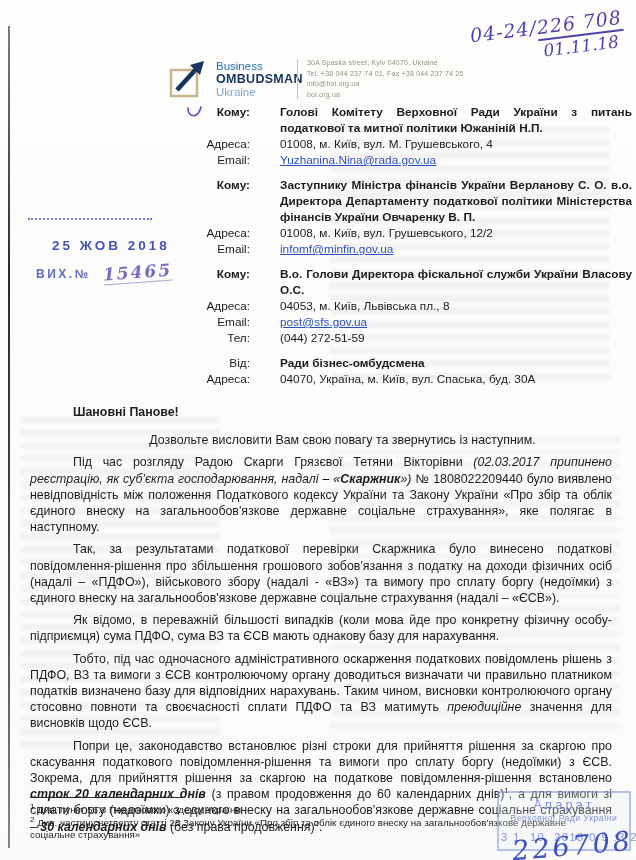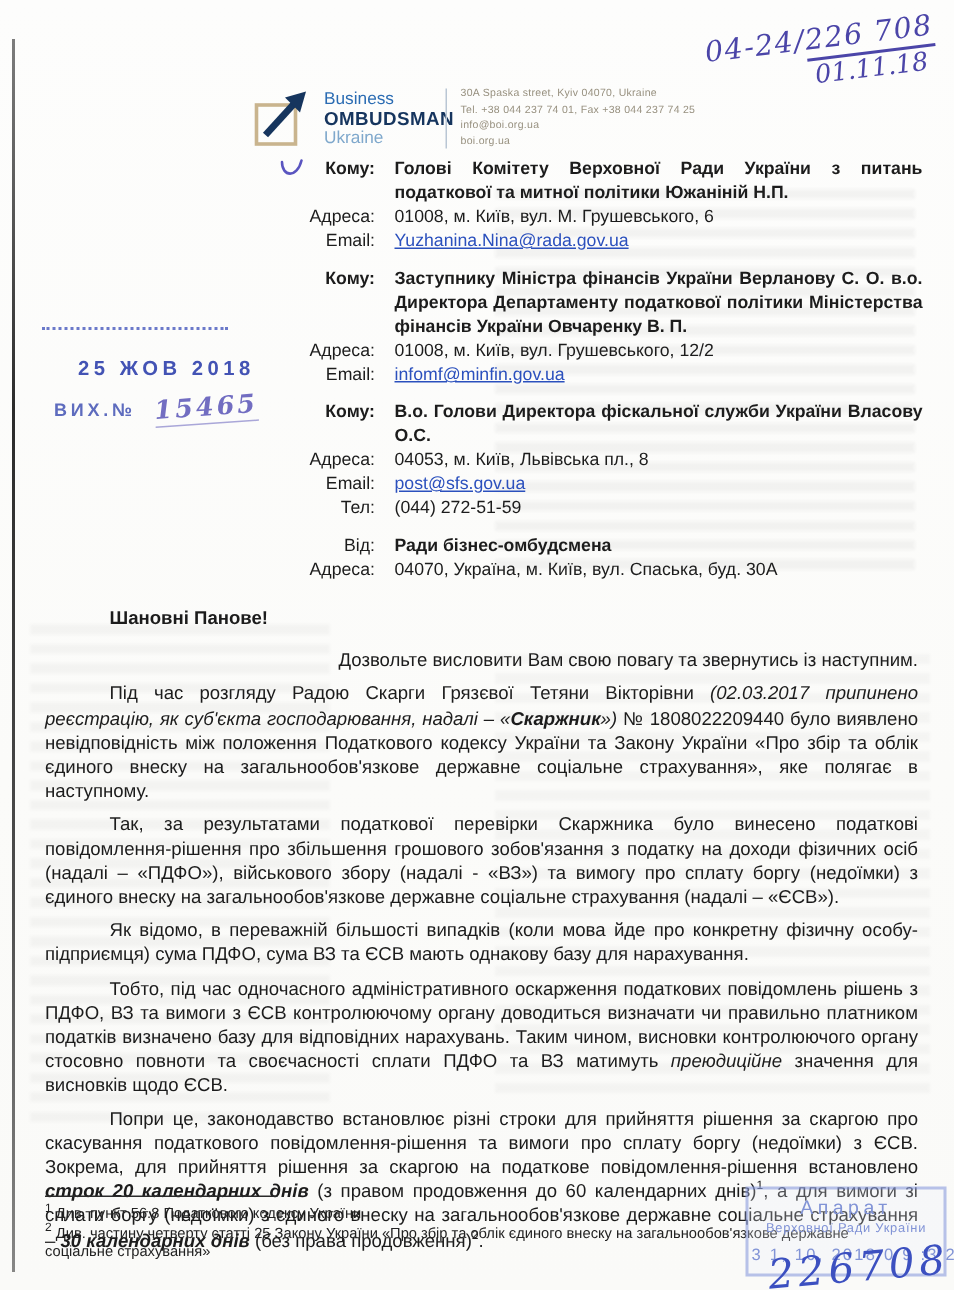--- a/index.html
+++ b/index.html
@@ -43,31 +43,31 @@
   .stamp-left .vyh{font-weight:bold;font-size:12px;letter-spacing:2.5px;margin-top:9px;margin-left:10px;opacity:.85;}
   .hw-vyh{font-family:"DejaVu Serif",serif;font-style:italic;color:#5a55b8;font-size:17px;
     display:inline-block;transform:rotate(-4deg);margin-left:12px;letter-spacing:2px;border-bottom:1px solid rgba(90,85,184,.6);}
 
   
   .checkmark{position:absolute;left:186px;top:106px;}
 
   
   .recipients{position:absolute;left:30px;top:104px;width:582px;font-size:11.8px;line-height:16px;}
   .recipient-block{margin-bottom:9px;}
-  .recipient-row{display:grid;grid-template-columns:220px 1fr;column-gap:13px;}
+  .recipient-row{display:grid;grid-template-columns:220px 1fr;column-gap:30px;}
   .recipient-label{text-align:right;white-space:nowrap;}
   .recipient-label.bold{font-weight:bold;}
   .recipient-value{width:352px;}
   .recipient-value.bold{font-weight:bold;text-align:justify;text-align-last:left;}
   .email-link{color:#2b50bd;text-decoration:underline;cursor:pointer;}
 
   
   .greeting-and-body{position:absolute;left:30px;top:404px;width:582px;font-size:12.4px;line-height:16.2px;}
   .para{margin:0 0 6px 0;text-align:justify;text-indent:43px;}
-  .para.no-just{text-align:right;}
+  .para.no-just{text-align:center;}
   .para .i{font-style:italic;}
   .para .b{font-weight:normal;}
   .para .bi{font-weight:bold;font-style:italic;}
   .greeting{font-weight:bold;margin-bottom:12px;text-indent:43px;}
   sup{font-size:8px;line-height:0;}
 
   
   .footnotes{position:absolute;left:30px;top:797px;width:548px;font-size:9.8px;line-height:12.5px;color:#222;}
   .fn-rule{width:155px;border-top:1.5px solid #2a2a2a;margin-bottom:6px;}
   .footnote{margin:0;}
@@ -131,21 +131,21 @@
   </div>
 
   <div class="recipients">
       <div class="recipient-block">
         <div class="recipient-row">
           <div class="recipient-label bold">Кому:</div>
           <div class="recipient-value bold">Голові Комітету Верховної Ради України з питань податкової та митної політики Южаніній Н.П.</div>
         </div>
         <div class="recipient-row">
           <div class="recipient-label">Адреса:</div>
-          <div class="recipient-value">01008, м. Київ, вул. М. Грушевського, 6</div>
+          <div class="recipient-value">01008, м. Київ, вул. М. Грушевського, 4</div>
         </div>
         <div class="recipient-row">
           <div class="recipient-label">Email:</div>
           <div class="recipient-value"><span class="email-link">Yuzhanina.Nina@rada.gov.ua</span></div>
         </div>
       </div>
       <div class="recipient-block">
         <div class="recipient-row">
           <div class="recipient-label bold">Кому:</div>
           <div class="recipient-value bold">Заступнику Міністра фінансів України Верланову С. О. в.о. Директора Департаменту податкової політики Міністерства фінансів України Овчаренку В. П.</div>

